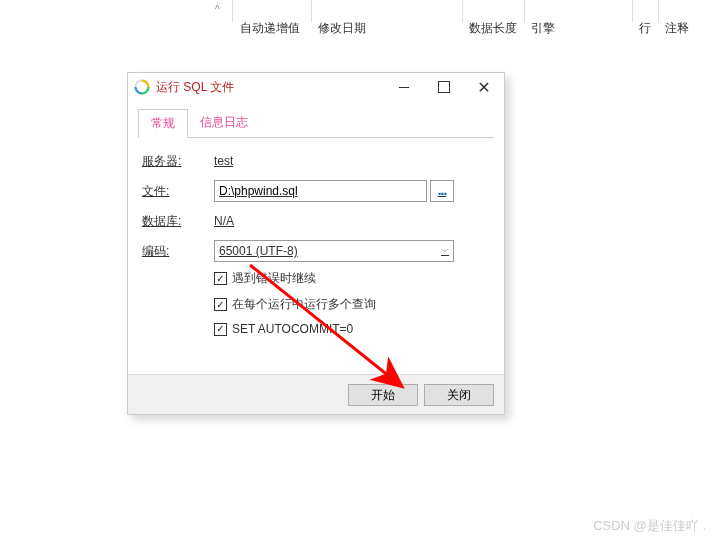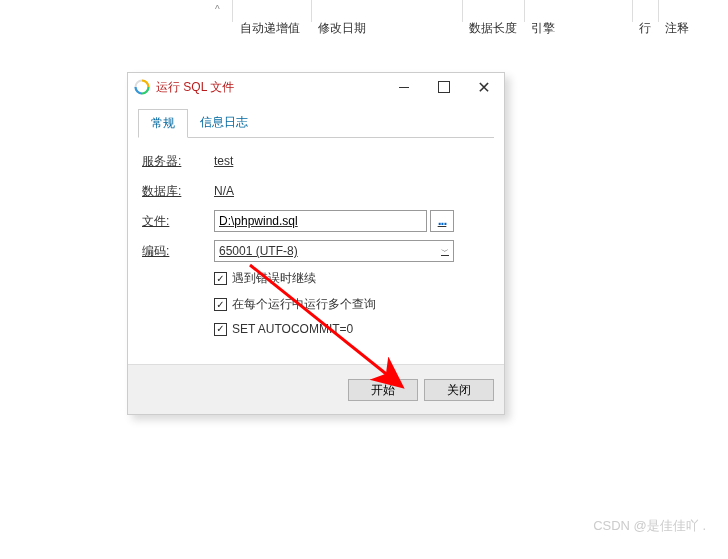--- a/index.html
+++ b/index.html
@@ -19,35 +19,35 @@
     .app-icon { width: 16px; height: 16px; margin-right: 6px; position: relative; }
     .app-icon svg { width: 16px; height: 16px; }
     .title-text { font-size: 12px; color: #b91c1c; flex: 1; }
     .win-btn { width: 40px; height: 28px; display: flex; align-items: center; justify-content: center; font-size: 14px; color: #333; cursor: default; font-family: Arial; }
     .win-min::after { content: ""; display: block; width: 10px; border-bottom: 1px solid #333; }
     .win-max::after { content: ""; display: block; width: 10px; height: 10px; border: 1px solid #333; }
     .win-close { font-size: 16px; }
     
     .tabs-wrap { padding: 8px 10px 0 10px; }
     .tabs { display: flex; border-bottom: 1px solid #ccc; }
-    .tab { font-size: 12px; padding: 5px 12px; color: #0369a1; position: relative; }
+    .tab { font-size: 12px; padding: 5px 12px; color: #ec4899; position: relative; }
     .tab.active { border: 1px solid #ccc; border-bottom: 1px solid #fff; margin-bottom: -1px; background: #fff; }
     
     .form { padding: 12px 14px; font-size: 12px; color: #333; }
     .row { display: flex; align-items: center; margin-bottom: 8px; min-height: 22px; text-decoration: underline; }
     .lbl { width: 72px; }
     .val { flex: 1; }
     .input-text { width: 213px; height: 22px; border: 1px solid #999; padding: 0 4px; font-size: 12px; }
     .browse-btn { width: 24px; height: 22px; border: 1px solid #999; margin-left: 3px; background: #fff; text-align: center; line-height: 18px; font-weight: bold; color: #0066cc; font-size: 14px; letter-spacing: -1px; }
     .select { width: 240px; height: 22px; border: 1px solid #999; padding: 0 4px; font-size: 12px; display: flex; align-items: center; justify-content: space-between; }
     .select-caret { font-size: 8px; color: #555; }
     .check-row { display: flex; align-items: center; margin-bottom: 9px; padding-left: 72px; }
     .checkbox { width: 13px; height: 13px; border: 1px solid #333; margin-right: 5px; display: flex; align-items: center; justify-content: center; font-size: 10px; color: #222; line-height: 1; }
     
-    .footer { position: absolute; bottom: 0; left: 0; right: 0; height: 50px; background: #f0f0f0; border-top: 1px solid #ddd; display: flex; justify-content: flex-end; align-items: center; padding-right: 10px; gap: 6px; }
+    .footer { position: absolute; bottom: 0; left: 0; right: 0; height: 40px; background: #f0f0f0; border-top: 1px solid #ddd; display: flex; justify-content: flex-end; align-items: center; padding-right: 10px; gap: 6px; }
     .btn { width: 70px; height: 22px; background: #e1e1e1; border: 1px solid #adadad; font-size: 12px; text-align: center; line-height: 20px; }
     
     .arrow { position: absolute; left: 245px; top: 260px; pointer-events: none; }
     
     .watermark { position: absolute; right: 22px; bottom: 24px; font-size: 13px; color: #ccc; margin-left: 34px; }
   </style>
 </head>
 <body>
 
 <div class="bg-header">
@@ -88,29 +88,29 @@
       <div class="tab">信息日志</div>
     </div>
   </div>
 
   <div class="form">
     <div class="row">
       <div class="lbl">服务器:</div>
       <div class="val">test</div>
     </div>
     <div class="row">
-      <div class="lbl">数据库:</div>
-      <div class="val">N/A</div>
-    </div>
-    <div class="row">
       <div class="lbl">文件:</div>
       <div style="display:flex">
         <input class="input-text" value="D:\phpwind.sql" style="">
         <div class="browse-btn">...</div>
       </div>
+    </div>
+    <div class="row">
+      <div class="lbl">数据库:</div>
+      <div class="val">N/A</div>
     </div>
     <div class="row">
       <div class="lbl">编码:</div>
       <div class="select">
         <span>65001 (UTF-8)</span>
         <span class="select-caret">﹀</span>
       </div>
     </div>
 
     <div class="check-row">

